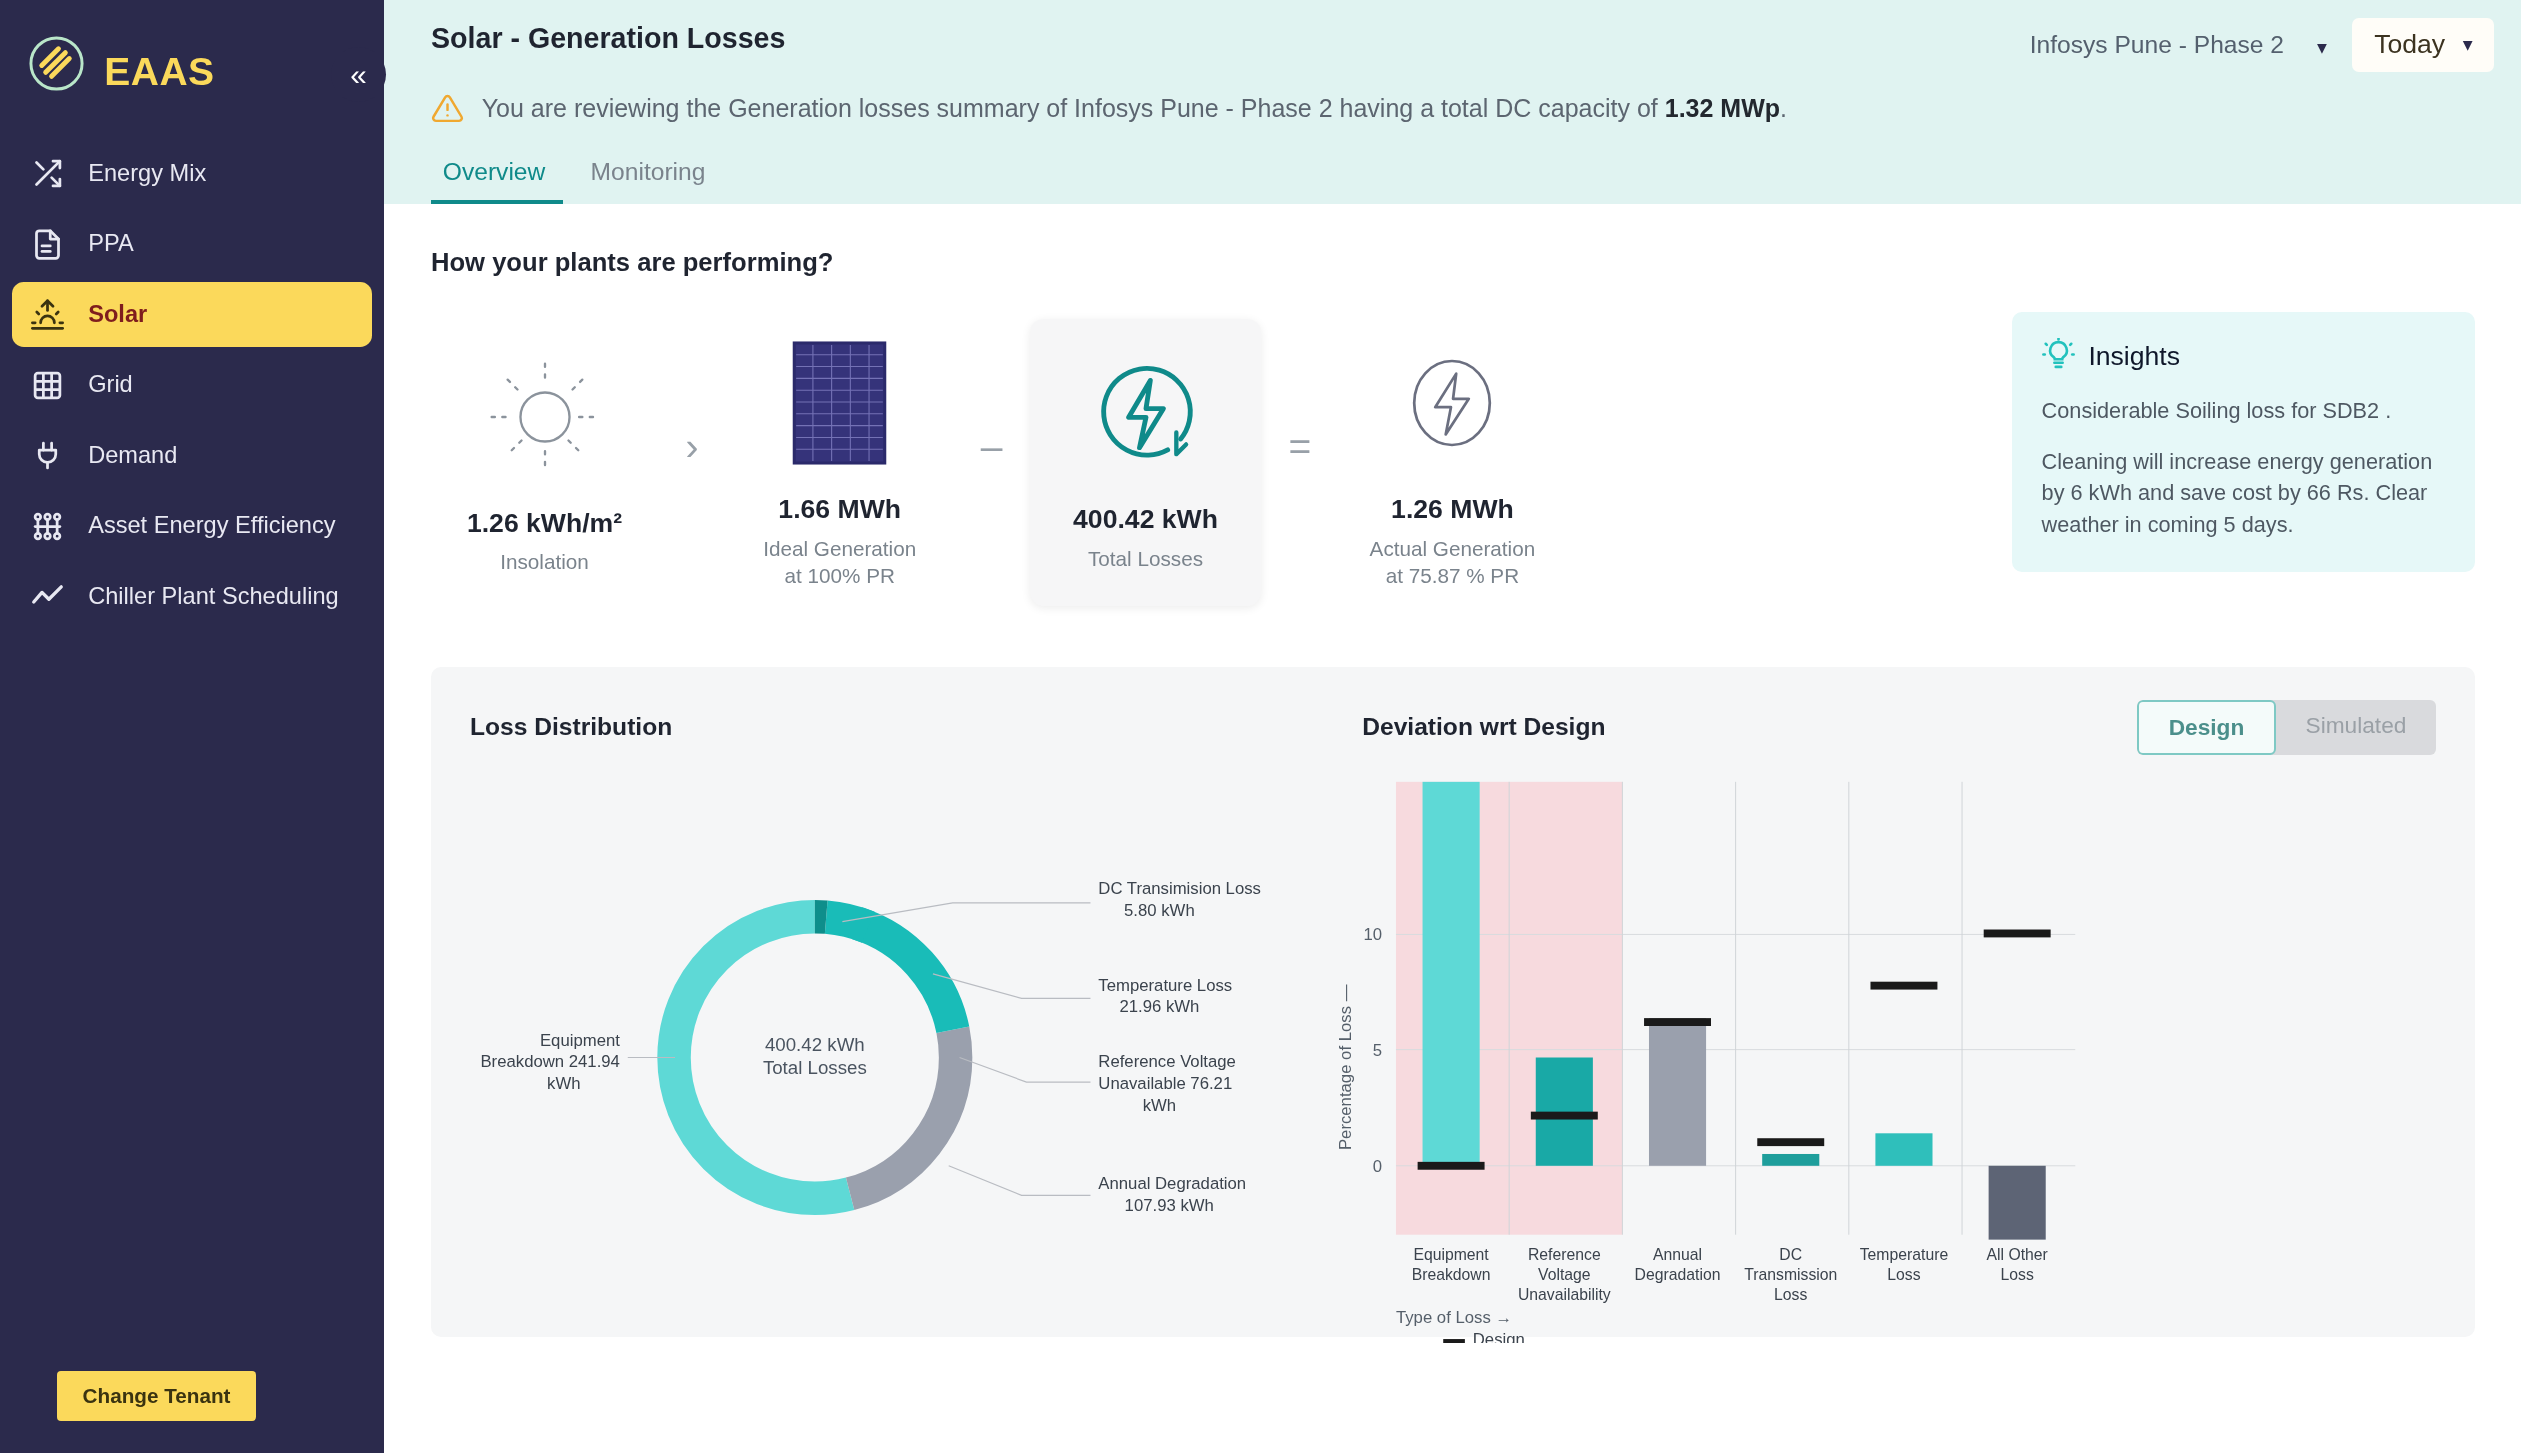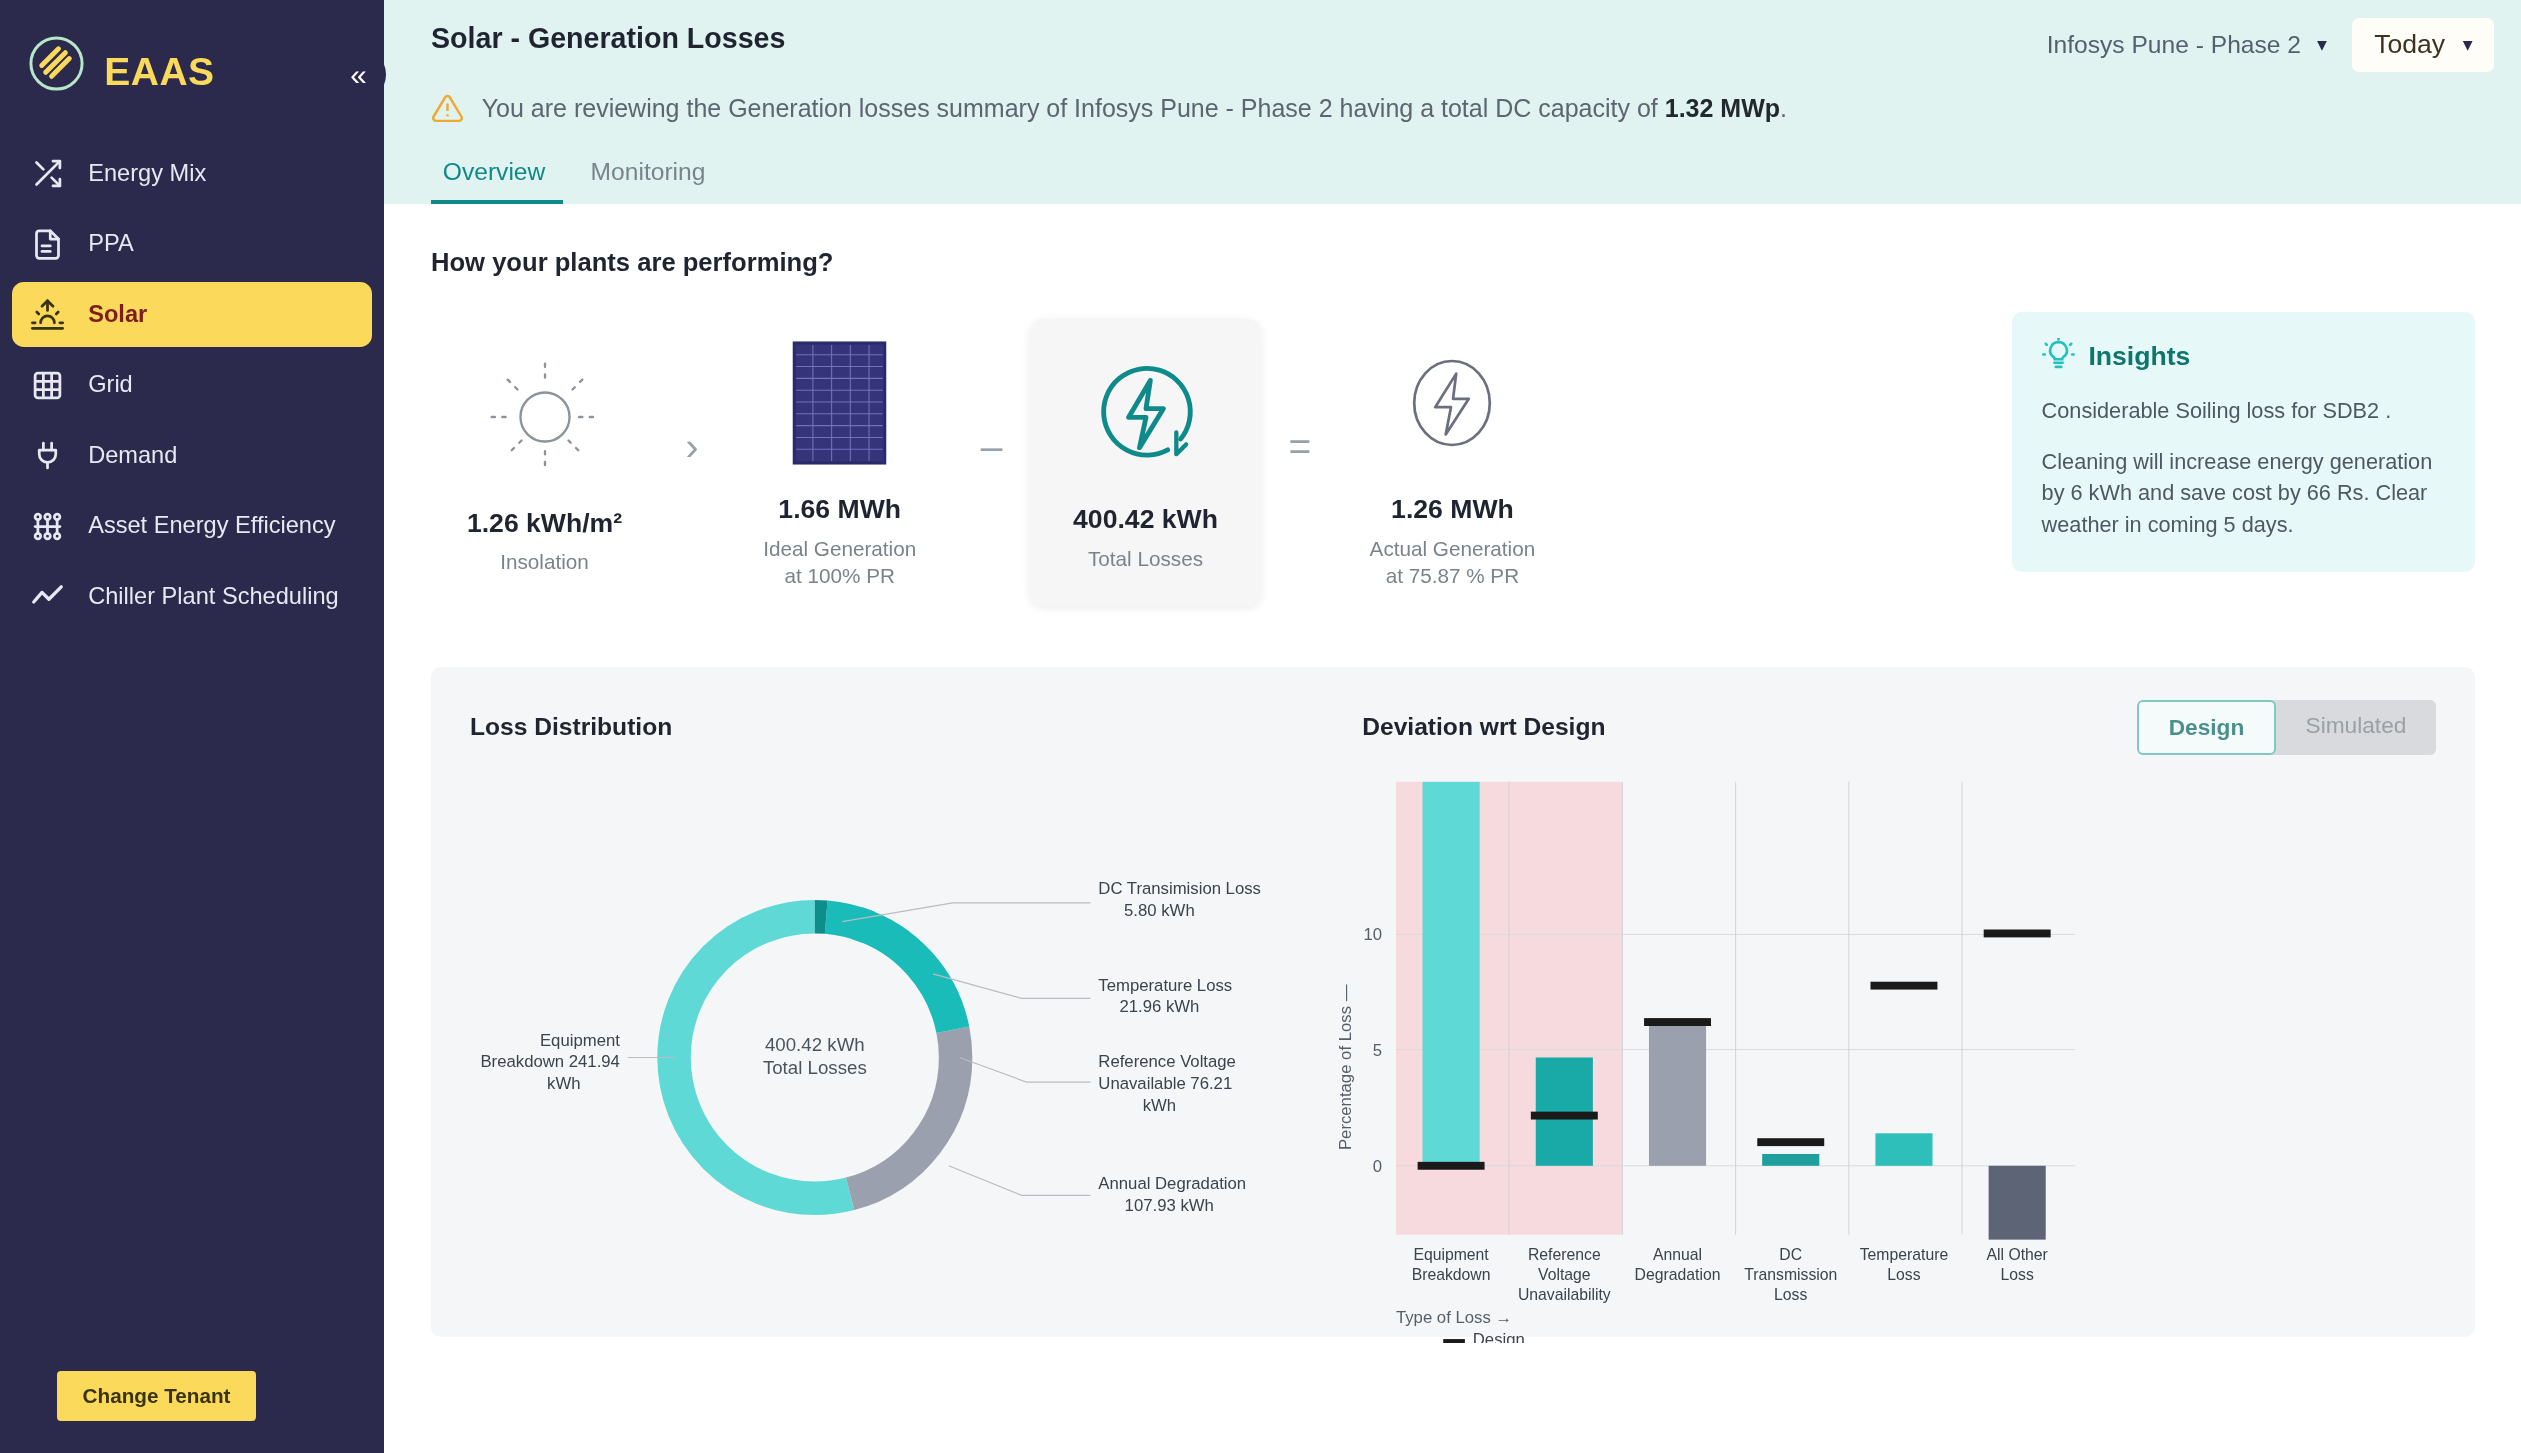--- a/index.html
+++ b/index.html
@@ -56,21 +56,21 @@
   
   .main { flex: 1 1 auto; height: 1454px; position: relative; background: #ffffff; overflow: hidden; }
   .topband { background: #e0f3f1; padding: 0 0 0 0; }
   .topbar {
     display: flex; align-items: flex-start; justify-content: space-between;
     padding: 17.7px 27.6px 0 47px;
   }
   .page-title { font-size: 28.6px; font-weight: bold; color: #1f2430; padding-top: 3.9px; }
   .topbar-right { display: flex; align-items: center; gap: 21.7px; padding-top: 0px; }
   .plant-select {
-    display: flex; align-items: center; gap: 16px;
+    display: flex; align-items: flex-end; gap: 33px;
     font-size: 24.6px; color: #54606e; cursor: pointer;
     padding: 7.9px 3.9px;
     margin-left: 17px;
   }
   .caret { font-size: 19.7px; color: #2b2a4c; }
   .today-select {
     background: #fffdf8; border-radius: 6.9px;
     display: flex; align-items: center; gap: 17.7px;
     padding: 11.8px 21.7px; font-size: 26.6px; color: #3c3320;
     font-weight: 500; cursor: pointer;
@@ -110,21 +110,21 @@
   .kpi-caption { font-size: 20.7px; color: #7a838c; margin-top: 9.9px; text-align: center; line-height: 1.35; }
   .op { font-size: 39px; color: #98a0a8; padding: 0 27.6px; align-self: center; margin-top: -29.6px; }
 
   .insights {
     width: 463px; min-width: 463px;
     background: #e6f8f8; border-radius: 9.9px;
     padding: 25.6px 29.6px 31.5px 29.6px; margin-left: 29.6px;
     align-self: flex-start;
   }
   .insights-head { display: flex; align-items: center; gap: 13.8px; }
-  .insights-title { font-size: 26.6px; font-weight: bold; color: #0f766e; }
+  .insights-title { font-size: 26.6px; font-weight: normal; color: #0f172a; }
   .insights-p { font-size: 21.7px; color: #4e5862; line-height: 1.45; margin-top: 19.7px; }
 
   
   .card {
     margin: 55px 0 0 0; background: #f5f6f7;
     border-radius: 9.9px; padding: 33px 39px 9.9px 39px;
     height: 670px; position: relative;
   }
   .card-head { display: flex; align-items: center; }
   .card-title { font-size: 24.6px; font-weight: bold; color: #1f2430; }

